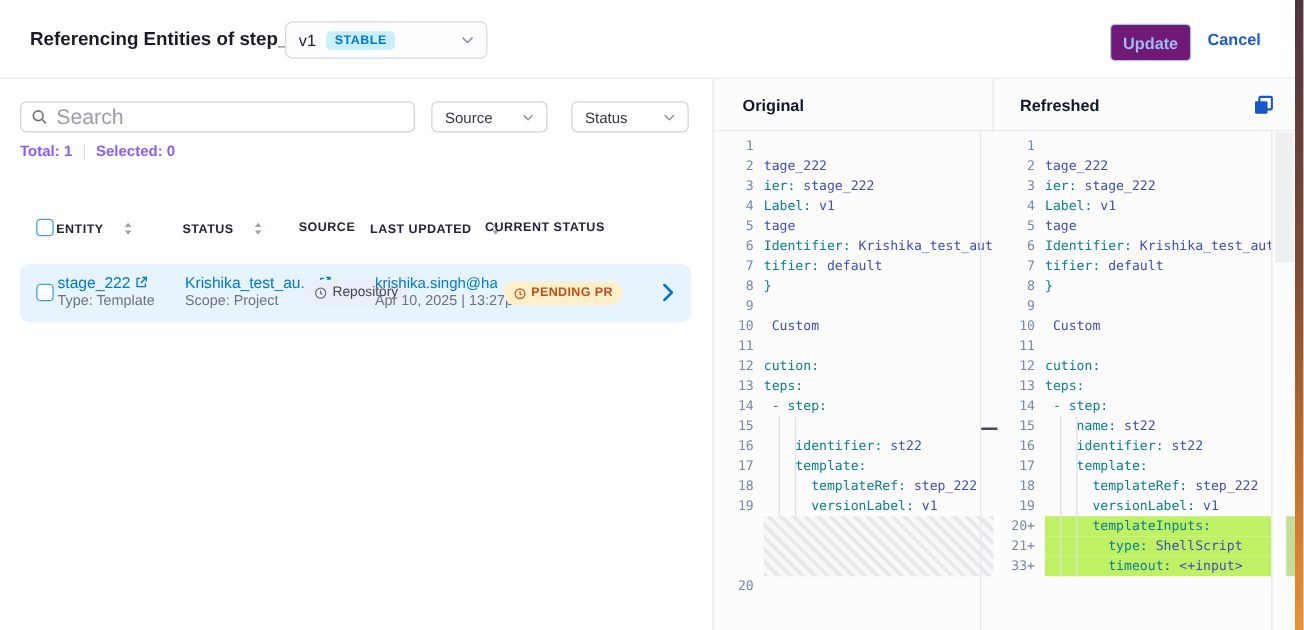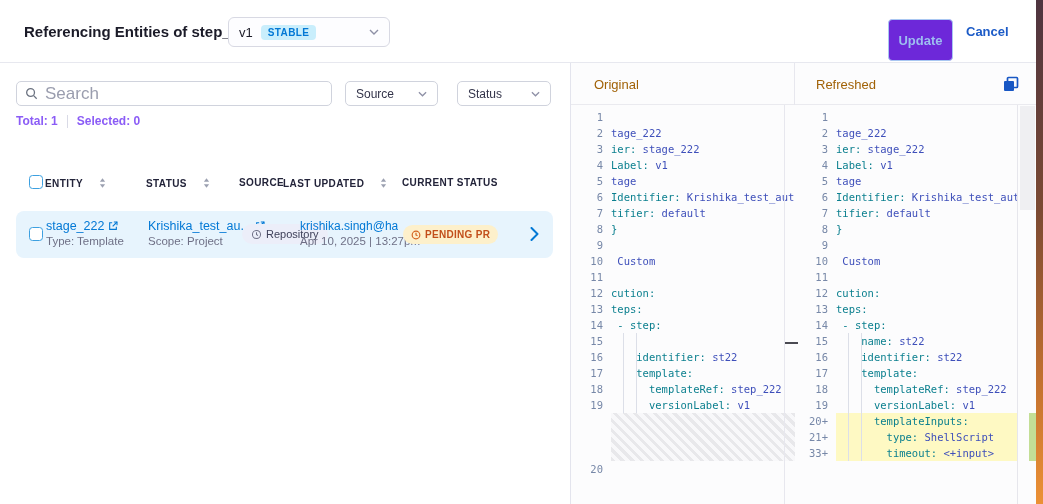--- a/index.html
+++ b/index.html
@@ -6,21 +6,21 @@
   body { font-family:"Liberation Sans", sans-serif; background:#fff; }
   .screen { position:relative; width:1043px; height:504px; background:#fff; overflow:hidden; }
 
   
   .hdr { position:absolute; left:0; top:0; width:1036px; height:63px; background:#fff; border-bottom:1px solid #e7e8ef; }
   .title { position:absolute; left:24px; top:23px; font-size:15px; font-weight:700; color:#1b1b28; }
   .ver-select { position:absolute; left:228px; top:17px; width:162px; height:30px; border:1px solid #d8d9e3; border-radius:6px; background:#fdfdff; display:flex; align-items:center; padding:0 10px; cursor:pointer; }
   .ver-label { font-size:13px; color:#1b1b28; }
   .stable-badge { margin-left:8px; background:#c9eefc; color:#0278d5; font-size:10px; font-weight:700; letter-spacing:.4px; padding:2px 7px; border-radius:4px; }
   .ver-select .chev { margin-left:auto; display:flex; }
-  .update-btn { position:absolute; left:888px; top:19px; width:65px; height:42px; background:#6d28d9; border:1px solid #a9c7f2; border-radius:4px; color:#9dbdf0; font-size:13px; font-weight:700; font-family:"Liberation Sans",sans-serif; cursor:pointer; }
+  .update-btn { position:absolute; left:888px; top:19px; width:65px; height:30px; background:#701a75; border:1px solid #a9c7f2; border-radius:4px; color:#9dbdf0; font-size:13px; font-weight:700; font-family:"Liberation Sans",sans-serif; cursor:pointer; }
   .cancel-btn { position:absolute; left:966px; top:24px; color:#1c5bc7; font-size:13px; font-weight:700; cursor:pointer; text-decoration:none; }
 
   
   .search-box { position:absolute; left:16px; top:81px; width:316px; height:25px; border:1px solid #d0d3dd; border-radius:5px; background:#fff; display:flex; align-items:center; padding:0 8px; }
   .search-box input { border:none; outline:none; flex:1; font-size:17px; margin-left:7px; color:#1b1b28; font-family:"Liberation Sans",sans-serif; }
   .search-box input::placeholder { color:#9a9dae; }
   .filter-select { position:absolute; top:81px; height:25px; border:1px solid #d0d3dd; border-radius:5px; background:#fff; display:flex; align-items:center; padding:0 10px; font-size:12px; color:#33344a; cursor:pointer; }
   .filter-source { left:345px; width:93px; }
   .filter-status { left:457px; width:94px; }
   .filter-select .chev { margin-left:auto; display:flex; }
@@ -43,33 +43,33 @@
   .cell-updated .l1 { font-size:12px; max-width:98px; overflow:hidden; white-space:nowrap; }
   .src-pill { position:absolute; left:226px; top:13px; background:#eceef9; border-radius:10px; height:20px; display:flex; align-items:center; gap:4px; padding:0 9px; font-size:11px; color:#3f415a; }
   .status-badge { position:absolute; left:387px; top:14px; background:#fdf0cb; border-radius:10px; height:19px; display:flex; align-items:center; gap:4px; padding:0 8px; font-size:10px; font-weight:700; letter-spacing:.3px; color:#c24e1a; }
   .row-chev { position:absolute; left:514px; top:16px; display:flex; cursor:pointer; }
 
   .link-text { cursor:pointer; }
 
   
   .diff-pane { position:absolute; left:570px; top:63px; width:466px; height:441px; background:#fcfcfd; border-left:1px solid #e3e4ed; }
   .diff-hdr { position:absolute; left:0; top:0; width:466px; height:42px; border-bottom:1px solid #eaeaef; }
-  .diff-title { position:absolute; top:14px; font-size:13px; font-weight:400; color:#a16207; }
+  .diff-title { position:absolute; top:14px; font-size:13px; font-weight:700; color:#0f172a; }
   .t-orig { left:23px; }
   .t-refr { left:245px; }
   .hdr-vline { position:absolute; left:223px; top:0; width:1px; height:42px; background:#e7e7ee; }
   .copy-btn { position:absolute; left:432px; top:13px; width:16px; height:16px; cursor:pointer; }
 
   .code-panel { position:absolute; top:42px; height:399px; padding-top:4px; overflow:hidden; }
   .panel-orig { left:0; width:224px; }
   .panel-refr { left:225px; width:221px; }
   .cl { display:flex; height:16px; line-height:16px; font-family:"DejaVu Sans Mono","Liberation Mono",monospace; font-size:10.5px; white-space:pre; }
   .num { flex:0 0 40px; text-align:right; padding-right:8px; color:#7788a8; }
   .code { flex:1; overflow:hidden; }
-  .add .code { background:#fef9c3; }
+  .add .code { background:#bef264; }
   .hl { background:#d8e4f0; }
   .c-k { color:#0a7f8e; }
   .c-v { color:#3e4fba; }
   .c-w { color:#9aa6ba; }
   .hatch { margin-left:40px; background:repeating-linear-gradient(45deg,#e8e8eb 0,#e8e8eb 3px,#f8f8fa 3px,#f8f8fa 7px); }
 
   .panel-vline { position:absolute; left:213px; top:42px; width:1px; height:399px; background:#e7e7ee; }
   .gutter-dash { position:absolute; left:214px; top:279px; width:13px; height:2px; background:#4a4a52; }
   .indent-guide { position:absolute; width:1px; background:#dcdfe8; }
   .sb-track { position:absolute; left:446px; top:42px; width:1px; height:399px; background:#e6e6ec; }
@@ -147,30 +147,30 @@
       <span class="sort-icon">
         <svg width="7" height="12" viewBox="0 0 8 13">
             <path d="M4 1 L7 5 H1 Z" fill="#9ba0b0"></path>
             <path d="M4 12 L1 8 H7 Z" fill="#9ba0b0"></path>
           </svg>
       </span>
     </div>
     <div class="th" style="left:239px">
       <span>SOURCE</span>
     </div>
-    <div class="th" style="left:283px">
+    <div class="th" style="left:296px">
       <span>LAST UPDATED</span>
       <span class="sort-icon">
         <svg width="7" height="12" viewBox="0 0 8 13">
             <path d="M4 1 L7 5 H1 Z" fill="#9ba0b0"></path>
             <path d="M4 12 L1 8 H7 Z" fill="#9ba0b0"></path>
           </svg>
       </span>
     </div>
-    <div class="th" style="left:402px">
+    <div class="th" style="left:388px">
       <span>CURRENT STATUS</span>
     </div>
   </div>
 
   <div class="row-card">
     <span class="checkbox"></span>
     <div class="cell cell-entity">
       <div class="l1">
         <span class="link-text">stage_222</span>
         <span style="display:flex">

